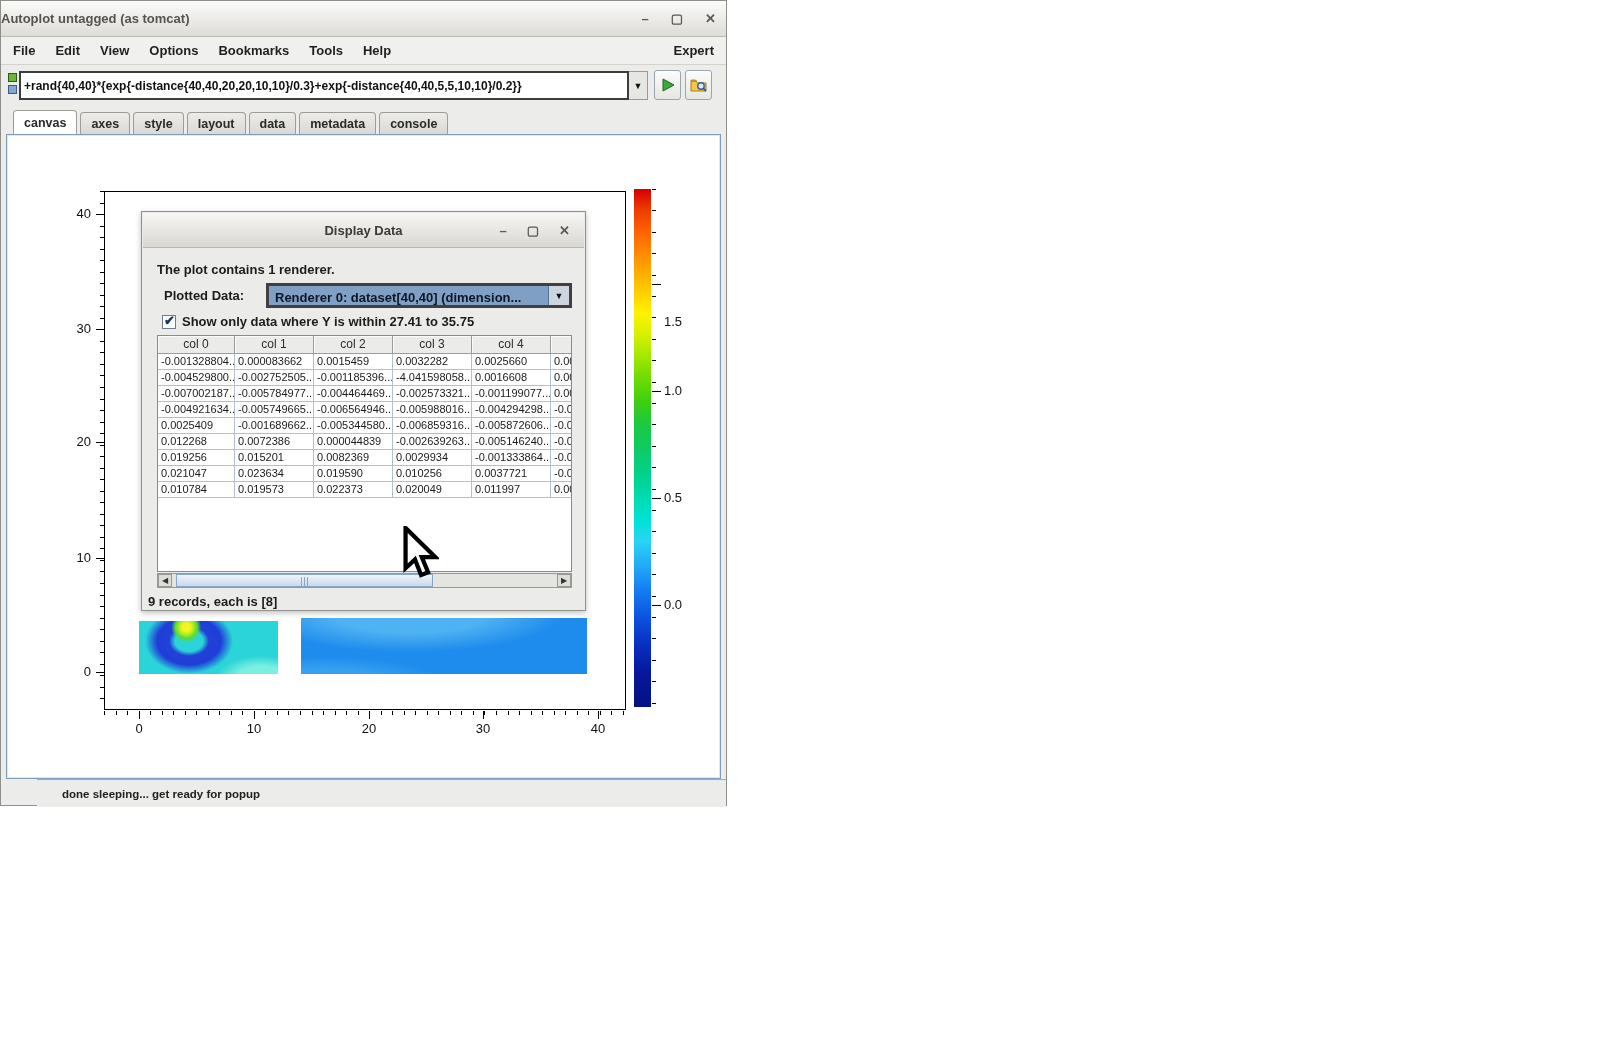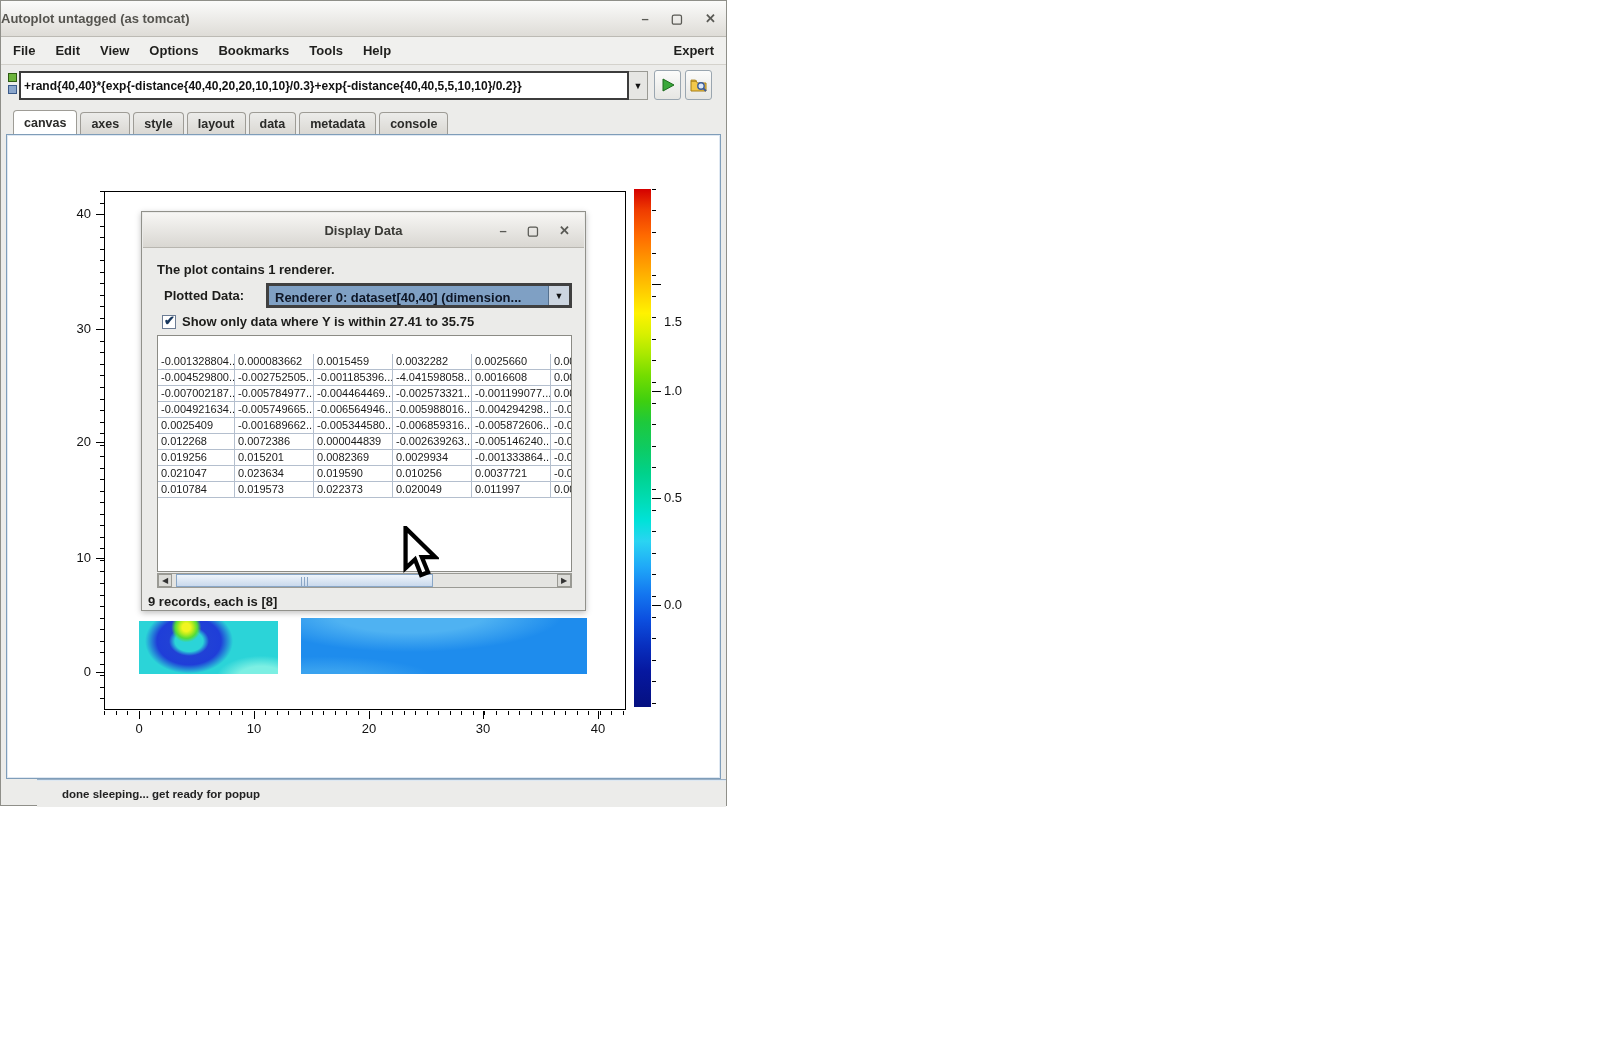--- a/index.html
+++ b/index.html
@@ -217,20 +217,28 @@
           <span>▼</span>
         </span>
       </span>
 
       <span class="checkbox">
         <span class="mark">✔</span>
       </span>
       <span class="dlg-label" style="left:40px;top:102px;">Show only data where Y is within 27.41 to 35.75</span>
 
       <div class="tbl">
+        <div class="dt-head">
+            <div class="dt-hc">col 0</div>
+            <div class="dt-hc">col 1</div>
+            <div class="dt-hc">col 2</div>
+            <div class="dt-hc">col 3</div>
+            <div class="dt-hc">col 4</div>
+            <div class="dt-hc"></div>
+          </div>
         <div class="dt-body">
             <div class="dt-row">
               <div class="dt-c">-0.001328804...</div>
               <div class="dt-c">0.000083662</div>
               <div class="dt-c">0.0015459</div>
               <div class="dt-c">0.0032282</div>
               <div class="dt-c">0.0025660</div>
               <div class="dt-c">0.00</div>
             </div>
             <div class="dt-row">

